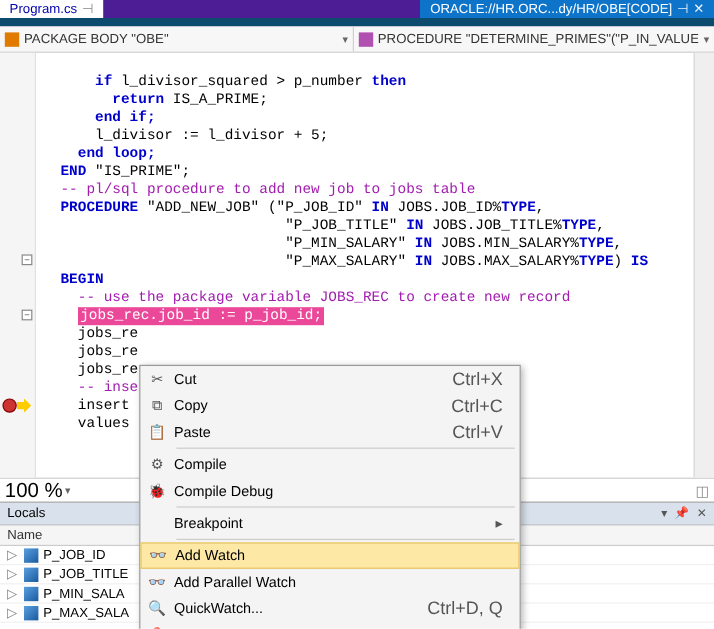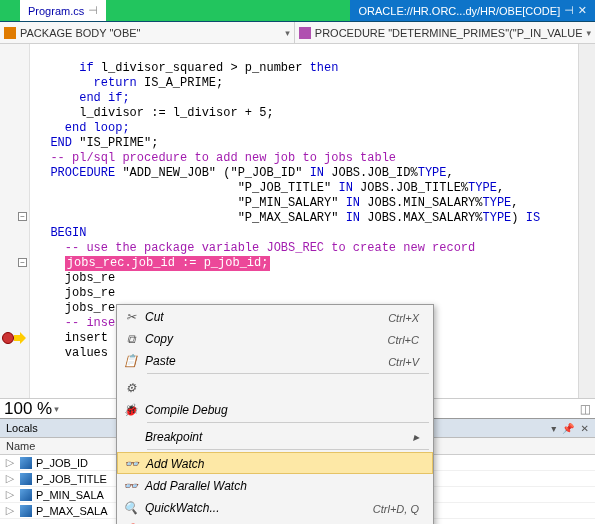--- a/index.html
+++ b/index.html
@@ -8,23 +8,22 @@
   font-size: 12px;
   background: #fff;
   width: 595px;
   height: 524px;
   overflow: hidden;
   position: relative;
 }
 .top-tabs {
   display: flex;
   height: 22px;
-  background: #22c55e;
-  border-bottom: 1px solid #0c4a6e;
-  padding-left: 20px;
+  background: #4c1d95;
+  border-bottom: 7px solid #0c4a6e;
 }
 .tab {
   padding: 3px 8px;
   font-size: 11px;
   display: flex;
   align-items: center;
   gap: 4px;
   cursor: pointer;
 }
 .tab.left { background: #fff; color: #00a; }
@@ -86,21 +85,21 @@
 .code {
   flex: 1;
   font-family: Consolas, "Courier New", monospace;
   font-size: 12px;
   line-height: 15px;
   padding: 2px 0 2px 6px;
   white-space: pre;
   overflow: hidden;
   position: relative;
 }
-.kw { color: #0000cc; }
+.kw { color: #0000cc; font-weight: bold; }
 .cm { color: #a21caf; }
 .hl-line {
   background: #ec4899;
   color: #fff;
   display: inline-block;
   padding: 0 2px;
 }
 .vscroll {
   width: 17px;
   background: #efefef;
@@ -157,34 +156,33 @@
   left: 116px; top: 304px;
   width: 318px;
   background: #f4f4f4;
   border: 1px solid #9a9a9a;
   box-shadow: 2px 2px 6px rgba(0,0,0,.3);
   font-size: 12px;
   z-index: 100;
 }
 .ctx-item {
   display: flex;
-  align-items: flex-end;
+  align-items: center;
   padding: 3px 8px 3px 0;
   height: 22px;
-  font-style: italic;
 }
 .ctx-item.hover { background: #fde8a6; border: 1px solid #e5c365; padding: 2px 7px 2px 0; }
 .ctx-icon {
   width: 28px;
   text-align: center;
   font-size: 12px;
   color: #555;
 }
 .ctx-label { flex: 1; }
-.ctx-short { color: #555; padding-right: 6px; font-size: 11px; }
+.ctx-short { color: #555; padding-right: 6px; font-size: 15px; }
 .ctx-sub { color: #555; padding-right: 6px; }
 .ctx-sep {
   height: 1px;
   background: #ccc;
   margin: 2px 4px 2px 30px;
 }
 .scissors::before { content: "\2702"; }
 </style>
 </head>
 <body>
@@ -304,20 +302,21 @@
     <span class="ctx-short">Ctrl+C</span>
   </div>
   <div class="ctx-item">
     <span class="ctx-icon">📋</span>
     <span class="ctx-label">Paste</span>
     <span class="ctx-short">Ctrl+V</span>
   </div>
   <div class="ctx-sep"></div>
   <div class="ctx-item">
     <span class="ctx-icon">⚙</span>
+    <span class="ctx-label">Compile</span>
   </div>
   <div class="ctx-item">
     <span class="ctx-icon">🐞</span>
     <span class="ctx-label">Compile Debug</span>
   </div>
   <div class="ctx-sep"></div>
   <div class="ctx-item">
     <span class="ctx-icon"></span>
     <span class="ctx-label">Breakpoint</span>
     <span class="ctx-sub">▸</span>

